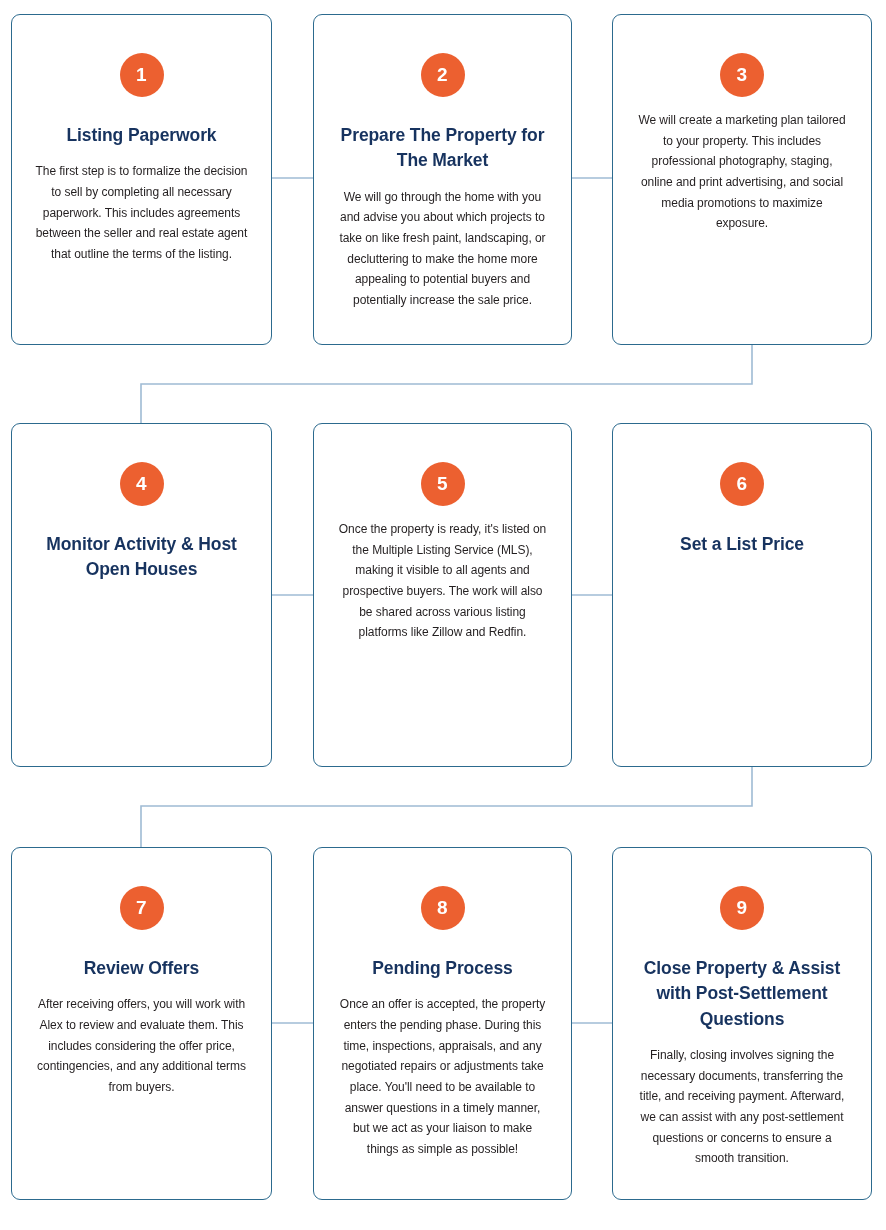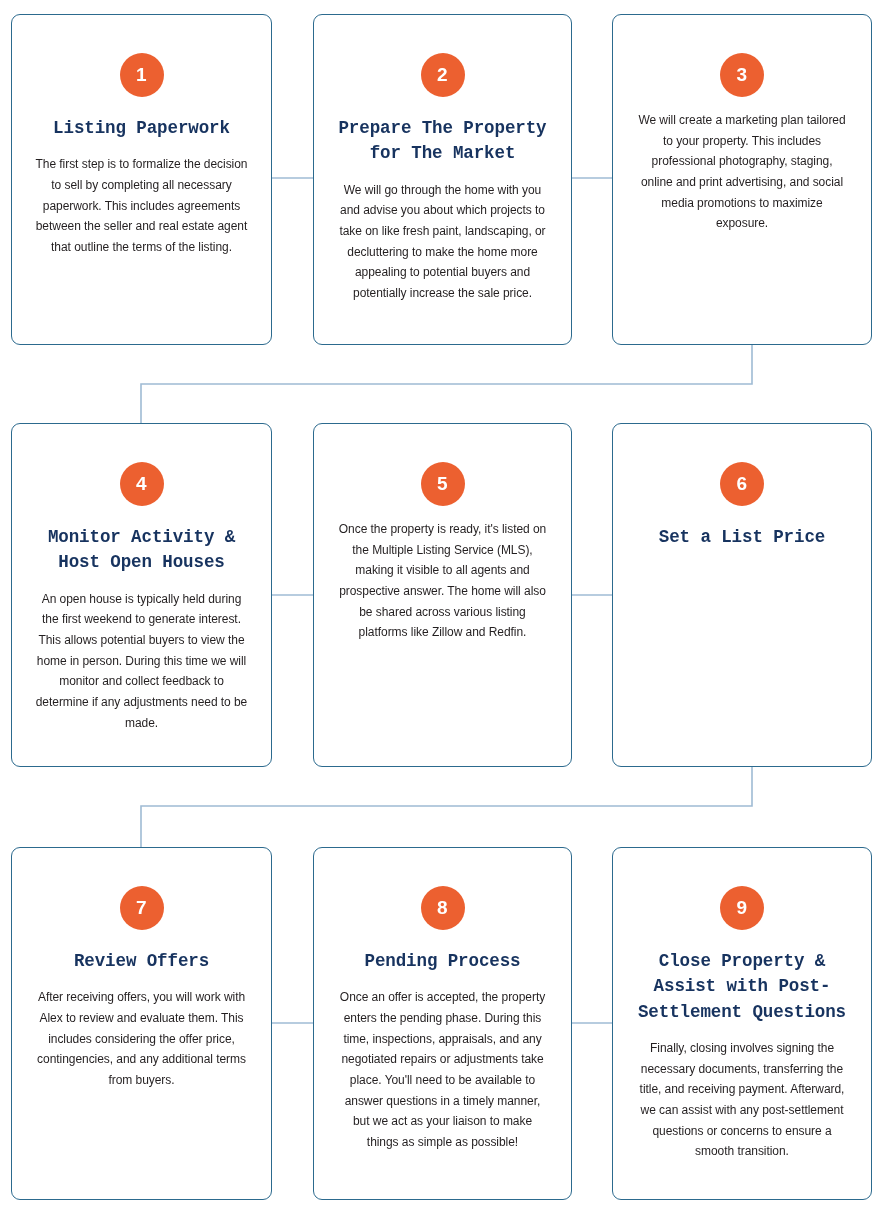--- a/index.html
+++ b/index.html
@@ -70,23 +70,22 @@
     flex: 0 0 auto;
     margin-top: 18px;
     letter-spacing: 0.2px;
   }
   .step-title {
     color: #17335F;
     font-size: 17.5px;
     font-weight: bold;
     line-height: 1.45;
     text-align: center;
-    margin-top: 19px;
+    margin-top: 26px;
     letter-spacing: -0.1px;
-    font-family: Liberation Mono, monospace;
   }
   .step-body {
     color: #231F20;
     font-size: 12px;
     line-height: 1.72;
     text-align: center;
     margin-top: 13px;
     letter-spacing: -0.05px;
   }
 </style>
@@ -129,26 +128,25 @@
     </div>
 
     <div class="step-card col-3 row-1">
       <div class="step-badge">3</div>
       <div class="step-body">We will create a marketing plan tailored to your property. This includes professional photography, staging, online and print advertising, and social media promotions to maximize exposure.</div>
     </div>
 
     <div class="step-card col-1 row-2">
       <div class="step-badge">4</div>
       <div class="step-title">Monitor Activity &amp; Host Open Houses</div>
-      <div class="step-body">An open house is typically held during the first weekend to generate interest. This allows potential buyers to view the home in person. During this time we will monitor and collect feedback to determine if any adjustments need to be made.</div>
     </div>
 
     <div class="step-card col-2 row-2">
       <div class="step-badge">5</div>
-      <div class="step-body">Once the property is ready, it's listed on the Multiple Listing Service (MLS), making it visible to all agents and prospective answer. The home will also be shared across various listing platforms like Zillow and Redfin.</div>
+      <div class="step-body">Once the property is ready, it's listed on the Multiple Listing Service (MLS), making it visible to all agents and prospective buyers. The work will also be shared across various listing platforms like Zillow and Redfin.</div>
     </div>
 
     <div class="step-card col-3 row-2">
       <div class="step-badge">6</div>
       <div class="step-title">Set a List Price</div>
     </div>
 
     <div class="step-card col-1 row-3">
       <div class="step-badge">7</div>
       <div class="step-title">Review Offers</div>

